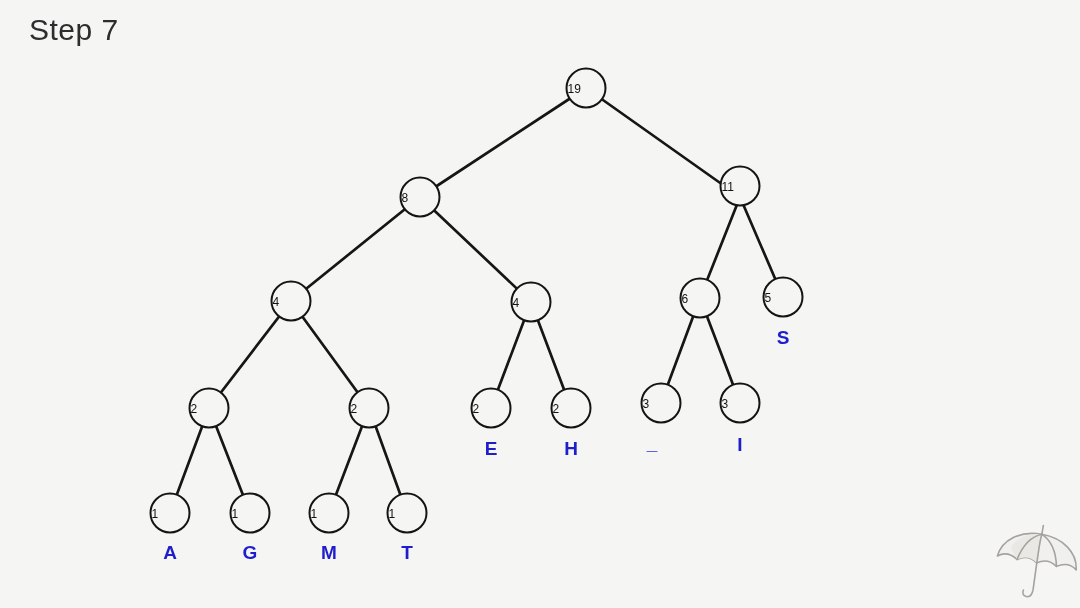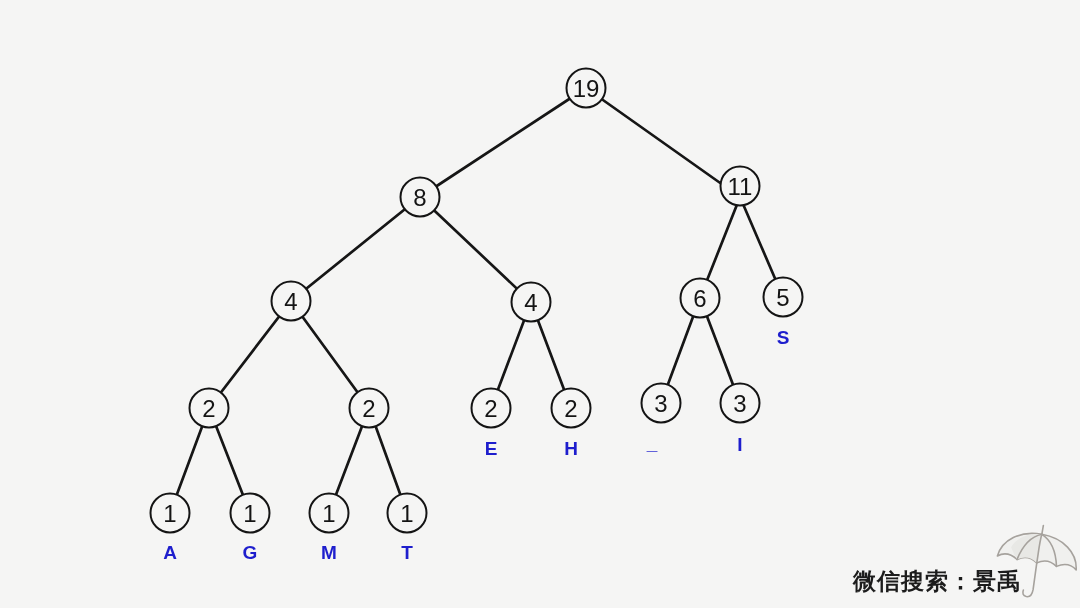--- a/index.html
+++ b/index.html
@@ -43,22 +43,22 @@
   .node {
     position: absolute;
     width: 41px;
     height: 41px;
     transform: translate(-50%, -50%);
     border: 2.6px solid var(--node-stroke);
     border-radius: 50%;
     background: var(--background);
     display: flex;
     align-items: center;
-    justify-content: center;
-    font-size: 24px;
+    justify-content: flex-start;
+    font-size: 12px;
     color: var(--node-text);
   }
   .letter {
     position: absolute;
     transform: translate(-50%, -50%);
     font-size: 19px;
     font-weight: bold;
     color: var(--label-blue);
     white-space: pre;
   }
@@ -75,20 +75,21 @@
     position: absolute;
     left: 988px;
     top: 524px;
   }
 </style>
 </head>
 <body>
 
 <div class="stage">
 
+  <div class="step-title">Step 7</div>
 
   <svg class="edges" width="1080" height="608" viewBox="0 0 1080 608">
     <line x1="586" y1="88" x2="420" y2="197"></line>
     <line x1="586" y1="88" x2="740" y2="197"></line>
     <line x1="420" y1="197" x2="291" y2="301"></line>
     <line x1="420" y1="197" x2="531" y2="302"></line>
     <line x1="740" y1="197" x2="700" y2="298"></line>
     <line x1="740" y1="197" x2="783" y2="297"></line>
     <line x1="291" y1="301" x2="209" y2="408"></line>
     <line x1="291" y1="301" x2="369" y2="408"></line>
@@ -157,21 +158,20 @@
   <div class="letter" style="left:783px; top:338px">S</div>
   <div class="letter" style="left:491px; top:449px">E</div>
   <div class="letter" style="left:571px; top:449px">H</div>
   <div class="letter" style="left:652px; top:444px">_</div>
   <div class="letter" style="left:740px; top:445px">I</div>
   <div class="letter" style="left:170px; top:553px">A</div>
   <div class="letter" style="left:250px; top:553px">G</div>
   <div class="letter" style="left:329px; top:553px">M</div>
   <div class="letter" style="left:407px; top:553px">T</div>
 
-  <div class="watermark">微信搜索：景禹</div>
 
   <svg class="umbrella" width="92" height="84" viewBox="0 0 92 84">
     <g transform="translate(50,32) rotate(10)" fill="none" stroke="var(--umbrella-stroke)" stroke-width="1.6" stroke-linecap="round" stroke-linejoin="round">
 
       <line x1="0" y1="-31" x2="0" y2="-22"></line>
 
       <path d="M 0,-22 C -22,-22 -38,-10 -40,7
                Q -31,0 -20,7
                Q -10,0 0,7
                Q 10,0 20,7

